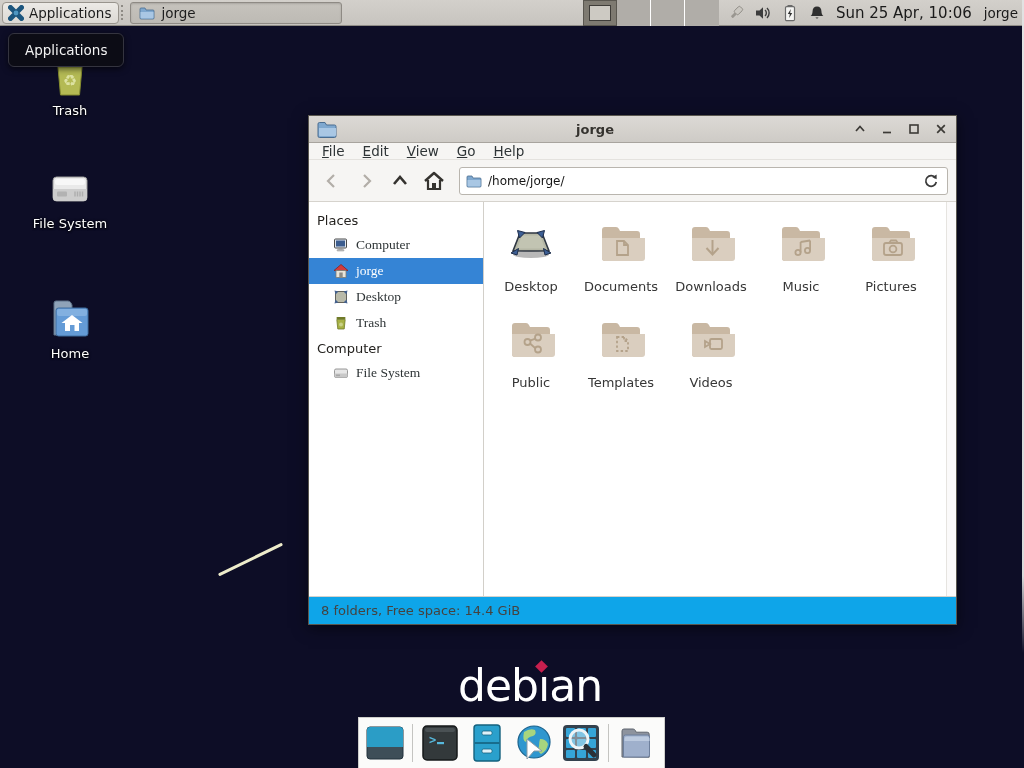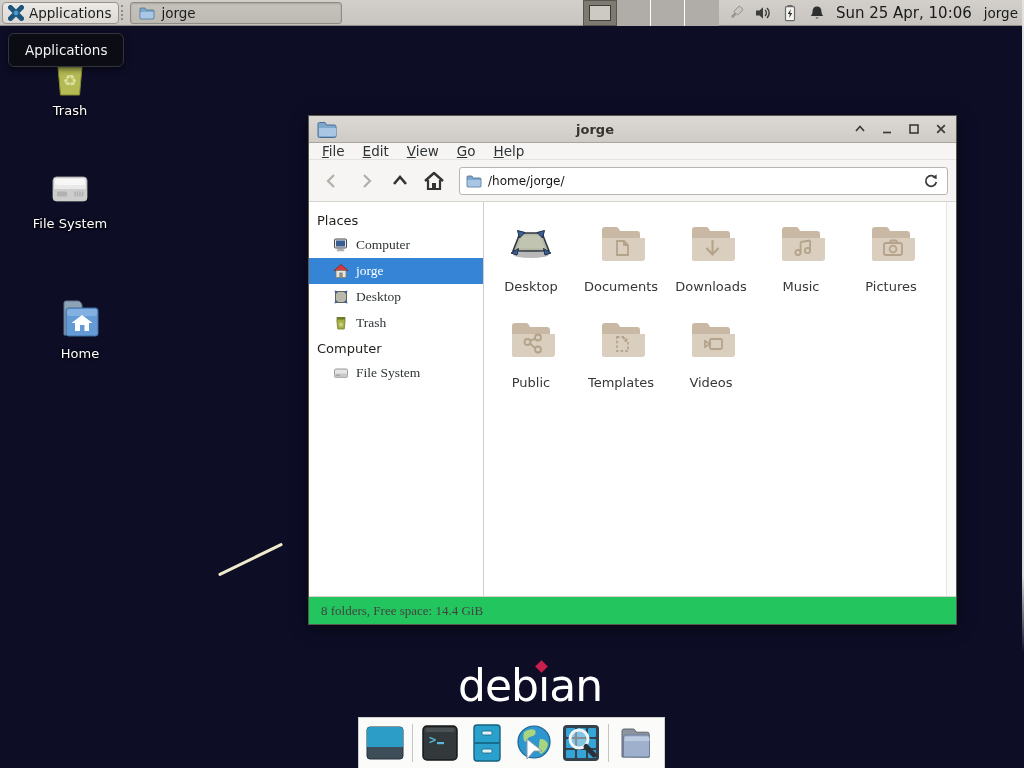--- a/index.html
+++ b/index.html
@@ -26,21 +26,21 @@
 
   
   .tooltip { position:absolute; left:8px; top:33px; z-index:40; background:#0c0c15; border:1px solid #34343f; border-radius:6px; padding:8px 16px; color:#f2f2f2; font-size:13.5px; box-shadow:0 2px 6px rgba(0,0,0,.6); }
 
   
   .desk-icon { position:absolute; width:96px; display:flex; flex-direction:column; align-items:center; z-index:5; }
   .desk-icon .ic { width:48px; height:48px; }
   .desk-icon .lbl { margin-top:3px; color:#ffffff; font-size:13px; text-shadow:0 1px 2px #000, 0 0 3px #000; }
   .di-trash { left:22px; top:52px; }
   .di-fs   { left:22px; top:165px; }
-  .di-home { left:32px; top:295px; }
+  .di-home { left:22px; top:295px; }
 
   
   .stray-line { position:absolute; left:215px; top:558px; width:71px; height:3px; background:#eeeccb; transform:rotate(-26deg); border-radius:2px; z-index:4; }
 
   
   .fm-window { position:absolute; left:308px; top:115px; width:649px; height:510px; background:#f6f5f3; border:1px solid #5a574f; box-shadow:0 3px 14px rgba(0,0,0,.55); display:flex; flex-direction:column; z-index:20; }
   .titlebar { height:27px; background:linear-gradient(#dcd9d5,#cecbc6); border-bottom:1px solid #a8a49e; display:flex; align-items:center; padding:0 8px; }
   .titlebar .wicon { width:20px; height:18px; }
   .titlebar .title { flex:1; text-align:center; font-weight:bold; font-size:13px; color:#35332f; }
   .win-btns { display:flex; align-items:center; gap:13px; }
@@ -63,21 +63,21 @@
   .side-item.selected { background:#3584d5; color:#ffffff; }
   .side-item .sicon { width:16px; height:16px; flex:none; }
 
   .main-view { flex:1; background:#ffffff; position:relative; display:flex; }
   .files-grid { flex:1; padding:16px 0 0 2px; display:flex; flex-wrap:wrap; align-content:flex-start; }
   .file-item { width:90px; height:96px; display:flex; flex-direction:column; align-items:center; }
   .file-item .fic { width:48px; height:48px; }
   .file-item .fname { margin-top:13px; font-size:13px; color:#373737; }
   .vscroll { width:10px; border-left:1px solid #e6e4e0; background:#fbfafa; }
 
-  .statusbar { height:28px; background:#22c55e; border-top:1px solid #d5d2cc; display:flex; align-items:center; padding-left:12px; font-size:13px; color:#454340;font-family:Liberation Serif, serif; }
+  .statusbar { height:28px; background:#0ea5e9; border-top:1px solid #d5d2cc; display:flex; align-items:center; padding-left:12px; font-size:13px; color:#454340; }
 
   
   .debian-logo { position:absolute; left:458px; top:660px; color:#ffffff; font-size:44px; letter-spacing:-1px; z-index:3; font-family:"DejaVu Sans",sans-serif; }
   .debian-logo .idot { position:relative; }
 
   
   .dock { position:absolute; left:358px; top:717px; width:307px; height:51px; background:#fbfbfa; border:1px solid #cfcfcc; border-bottom:none; display:flex; align-items:center; padding:0 6px; gap:7px; z-index:10; }
   .dock .dicon { width:40px; height:40px; flex:none; }
   .dock .dsep { width:1px; height:38px; background:#c4c4c1; flex:none; }
 

